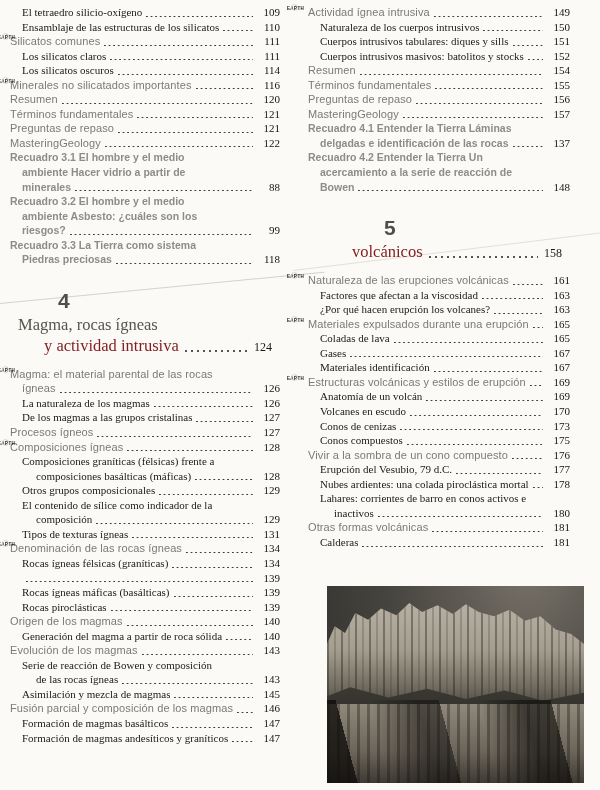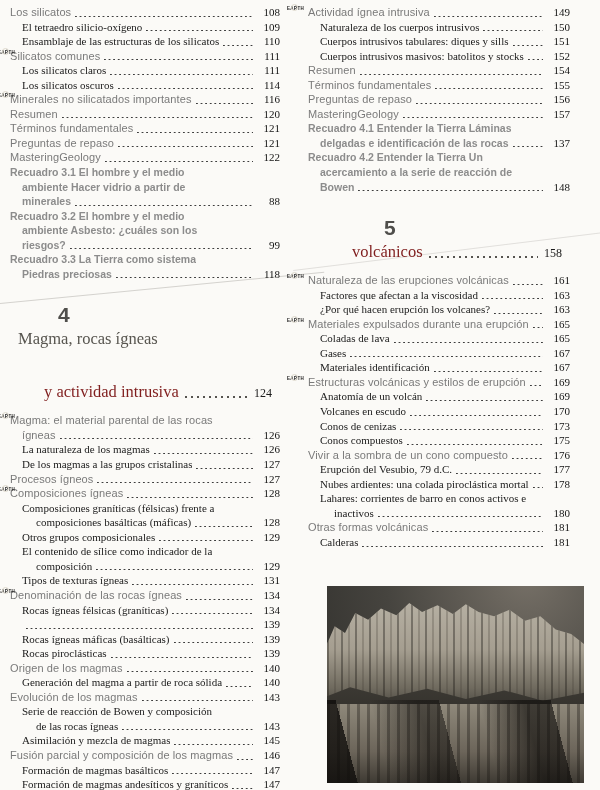--- a/index.html
+++ b/index.html
@@ -56,21 +56,21 @@
   
   .chapter{margin:20px 0 10px;}
   .ch-num{font-size:21px;line-height:26px;font-weight:700;color:#4f4e4b;}
   .ch4 .ch-num{padding-left:48px;}
   .ch5 .ch-num{padding-left:76px;}
   .ch-t1{font-family:"Liberation Serif",serif;font-size:16.5px;line-height:21px;color:#57554f;}
   .ch4 .ch-t1{padding-left:8px;}
   .ch5 .ch-t1{padding-left:6px;}
   .ch-t2row{display:flex;align-items:baseline;line-height:21px;}
   .ch-t2row .ch-t2{font-family:"Liberation Serif",serif;font-size:16.5px;color:#7f1d1d;white-space:nowrap;}
-  .ch4 .ch-t2row{padding-left:34px;margin-top:32px;}
+  .ch4 .ch-t2row{padding-left:34px;}
   .ch5 .ch-t2row{padding-left:44px;}
   .ch-t2row .lead{
     flex:1 1 auto;min-width:8px;align-self:flex-end;
     height:4px;margin:0 6px 5px 6px;
     background-image:radial-gradient(circle at 1.2px 2px,#55534f 0.9px,transparent 1.15px);
     background-size:6px 4px;background-repeat:repeat-x;
   }
   .ch-t2row .chp{font-family:"Liberation Serif",serif;font-size:12px;color:#1a1a1a;margin-right:8px;}
 
   
@@ -98,26 +98,20 @@
   .s2{left:292px;top:250px;width:330px;transform:rotate(-7deg);background:rgba(110,108,100,.18);}
 </style>
 </head>
 <body>
 
 <div class="scratch s1"></div>
 <div class="scratch s2"></div>
 
 <div class="col col-left">
   <div>
-      <div class="row ind0 s-h">
-
-    <span class="t">Los silicatos</span>
-    <span class="lead"></span>
-    <span class="p">108</span>
-  </div>
       <div class="row ind1 s-r">
 
     <span class="t">El tetraedro silicio-oxígeno</span>
     <span class="lead"></span>
     <span class="p">109</span>
   </div>
       <div class="row ind1 s-r">
 
     <span class="t">Ensamblaje de las estructuras de los silicatos</span>
     <span class="lead"></span>

